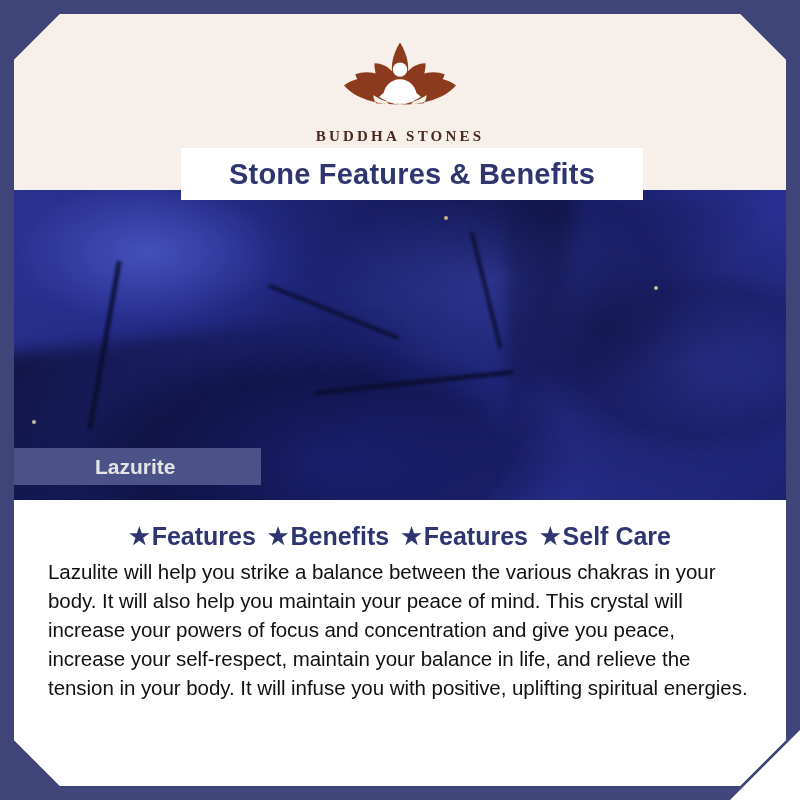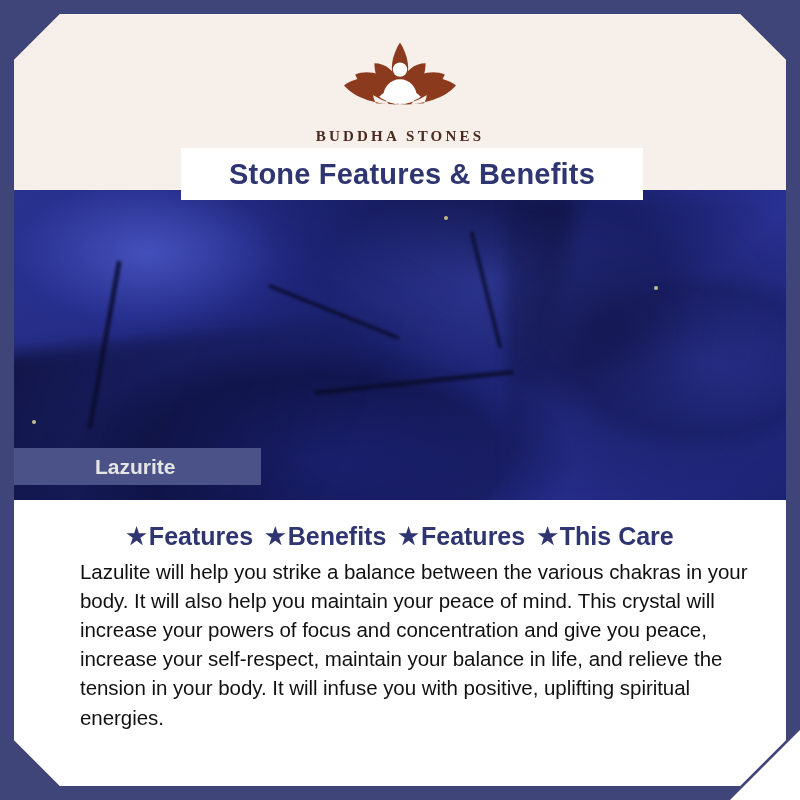--- a/index.html
+++ b/index.html
@@ -201,21 +201,20 @@
     line-height: 1;
     padding-left: 6px;
   }
   .description {
     color: #111111;
     font-size: 20.5px;
     line-height: 1.42;
     text-align: left;
     letter-spacing: -0.05px;
     font-family: "Liberation Sans", sans-serif;
-    margin-left: 32px;
   }
 
   
   .corner-wedge {
     position: absolute;
     right: 0;
     bottom: 0;
     width: 70px;
     height: 70px;
     background: #ffffff;
@@ -281,21 +280,21 @@
 
     <div class="body-panel">
       <div class="keywords">
         <span class="star">★</span>
         <span class="kw">Features</span>
         <span class="star">★</span>
         <span class="kw">Benefits</span>
         <span class="star">★</span>
         <span class="kw">Features</span>
         <span class="star">★</span>
-        <span class="kw">This Care</span>
+        <span class="kw">Self Care</span>
       </div>
       <div class="description">Lazulite will help you strike a balance between the various chakras in your body. It will also help you maintain your peace of mind. This crystal will increase your powers of focus and concentration and give you peace, increase your self-respect, maintain your balance in life, and relieve the tension in your body. It will infuse you with positive, uplifting spiritual energies.</div>
     </div>
 
   </div>
 
   <div class="corner-wedge"></div>
 </div>
 
 </body></html>

